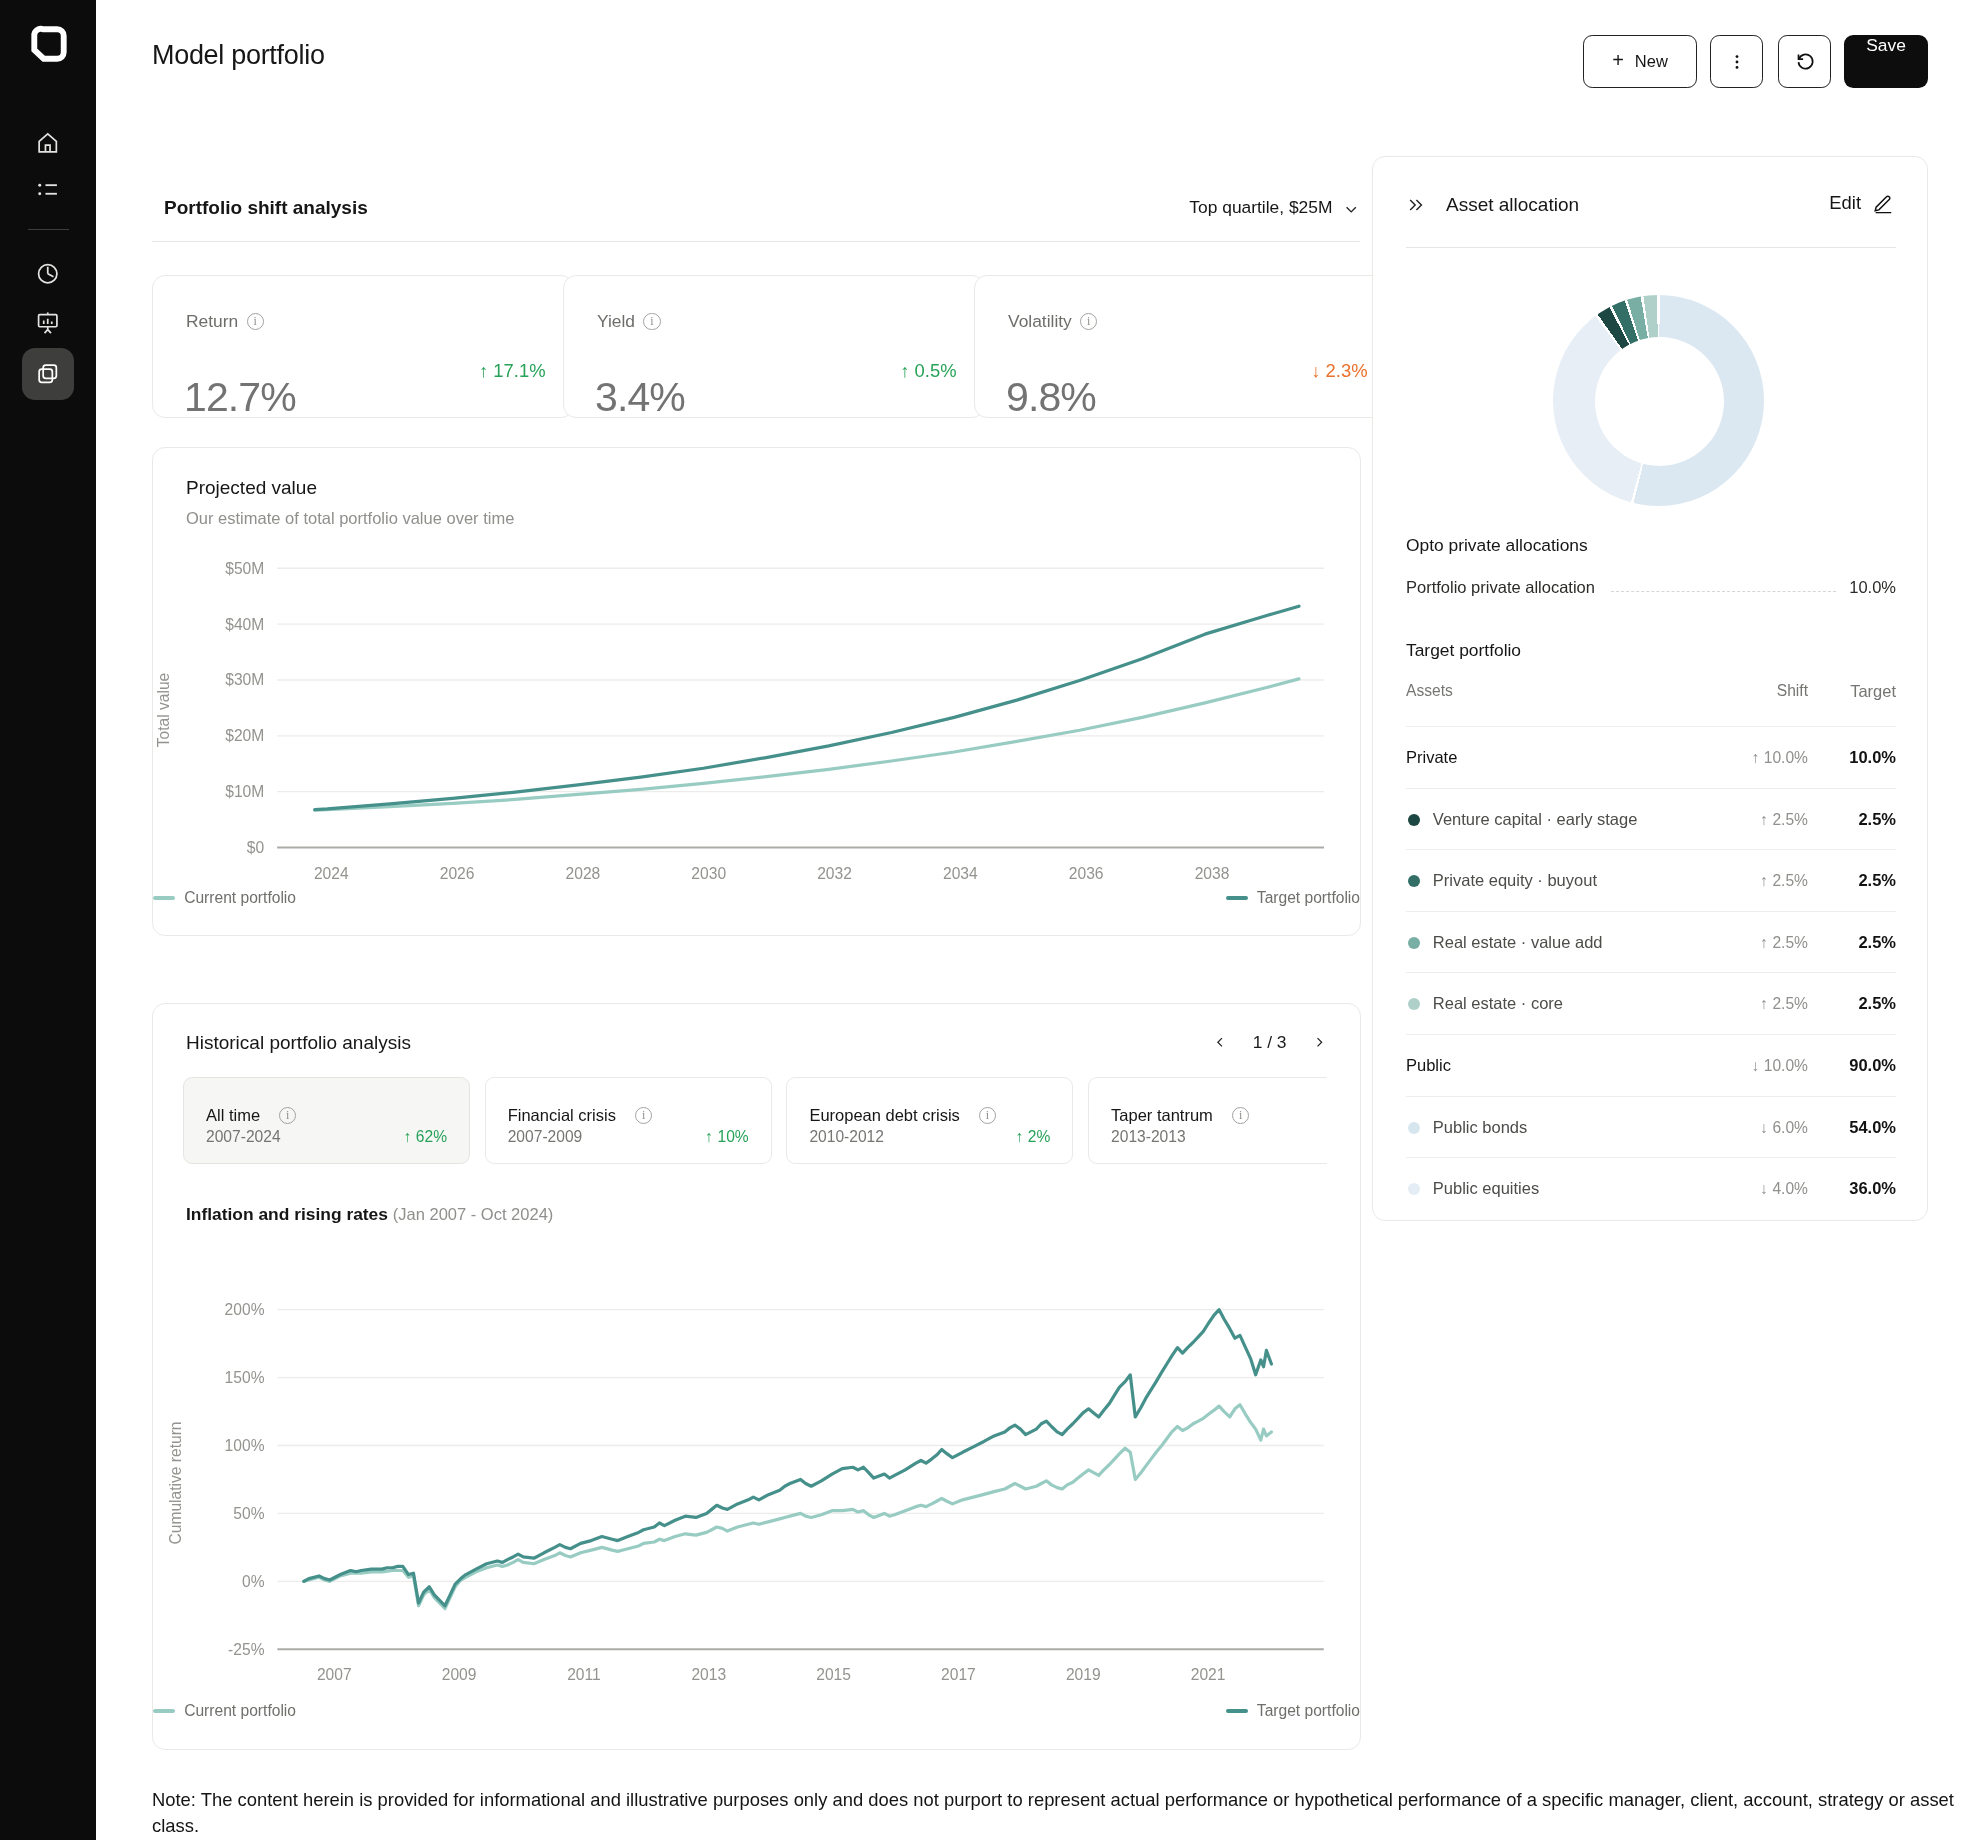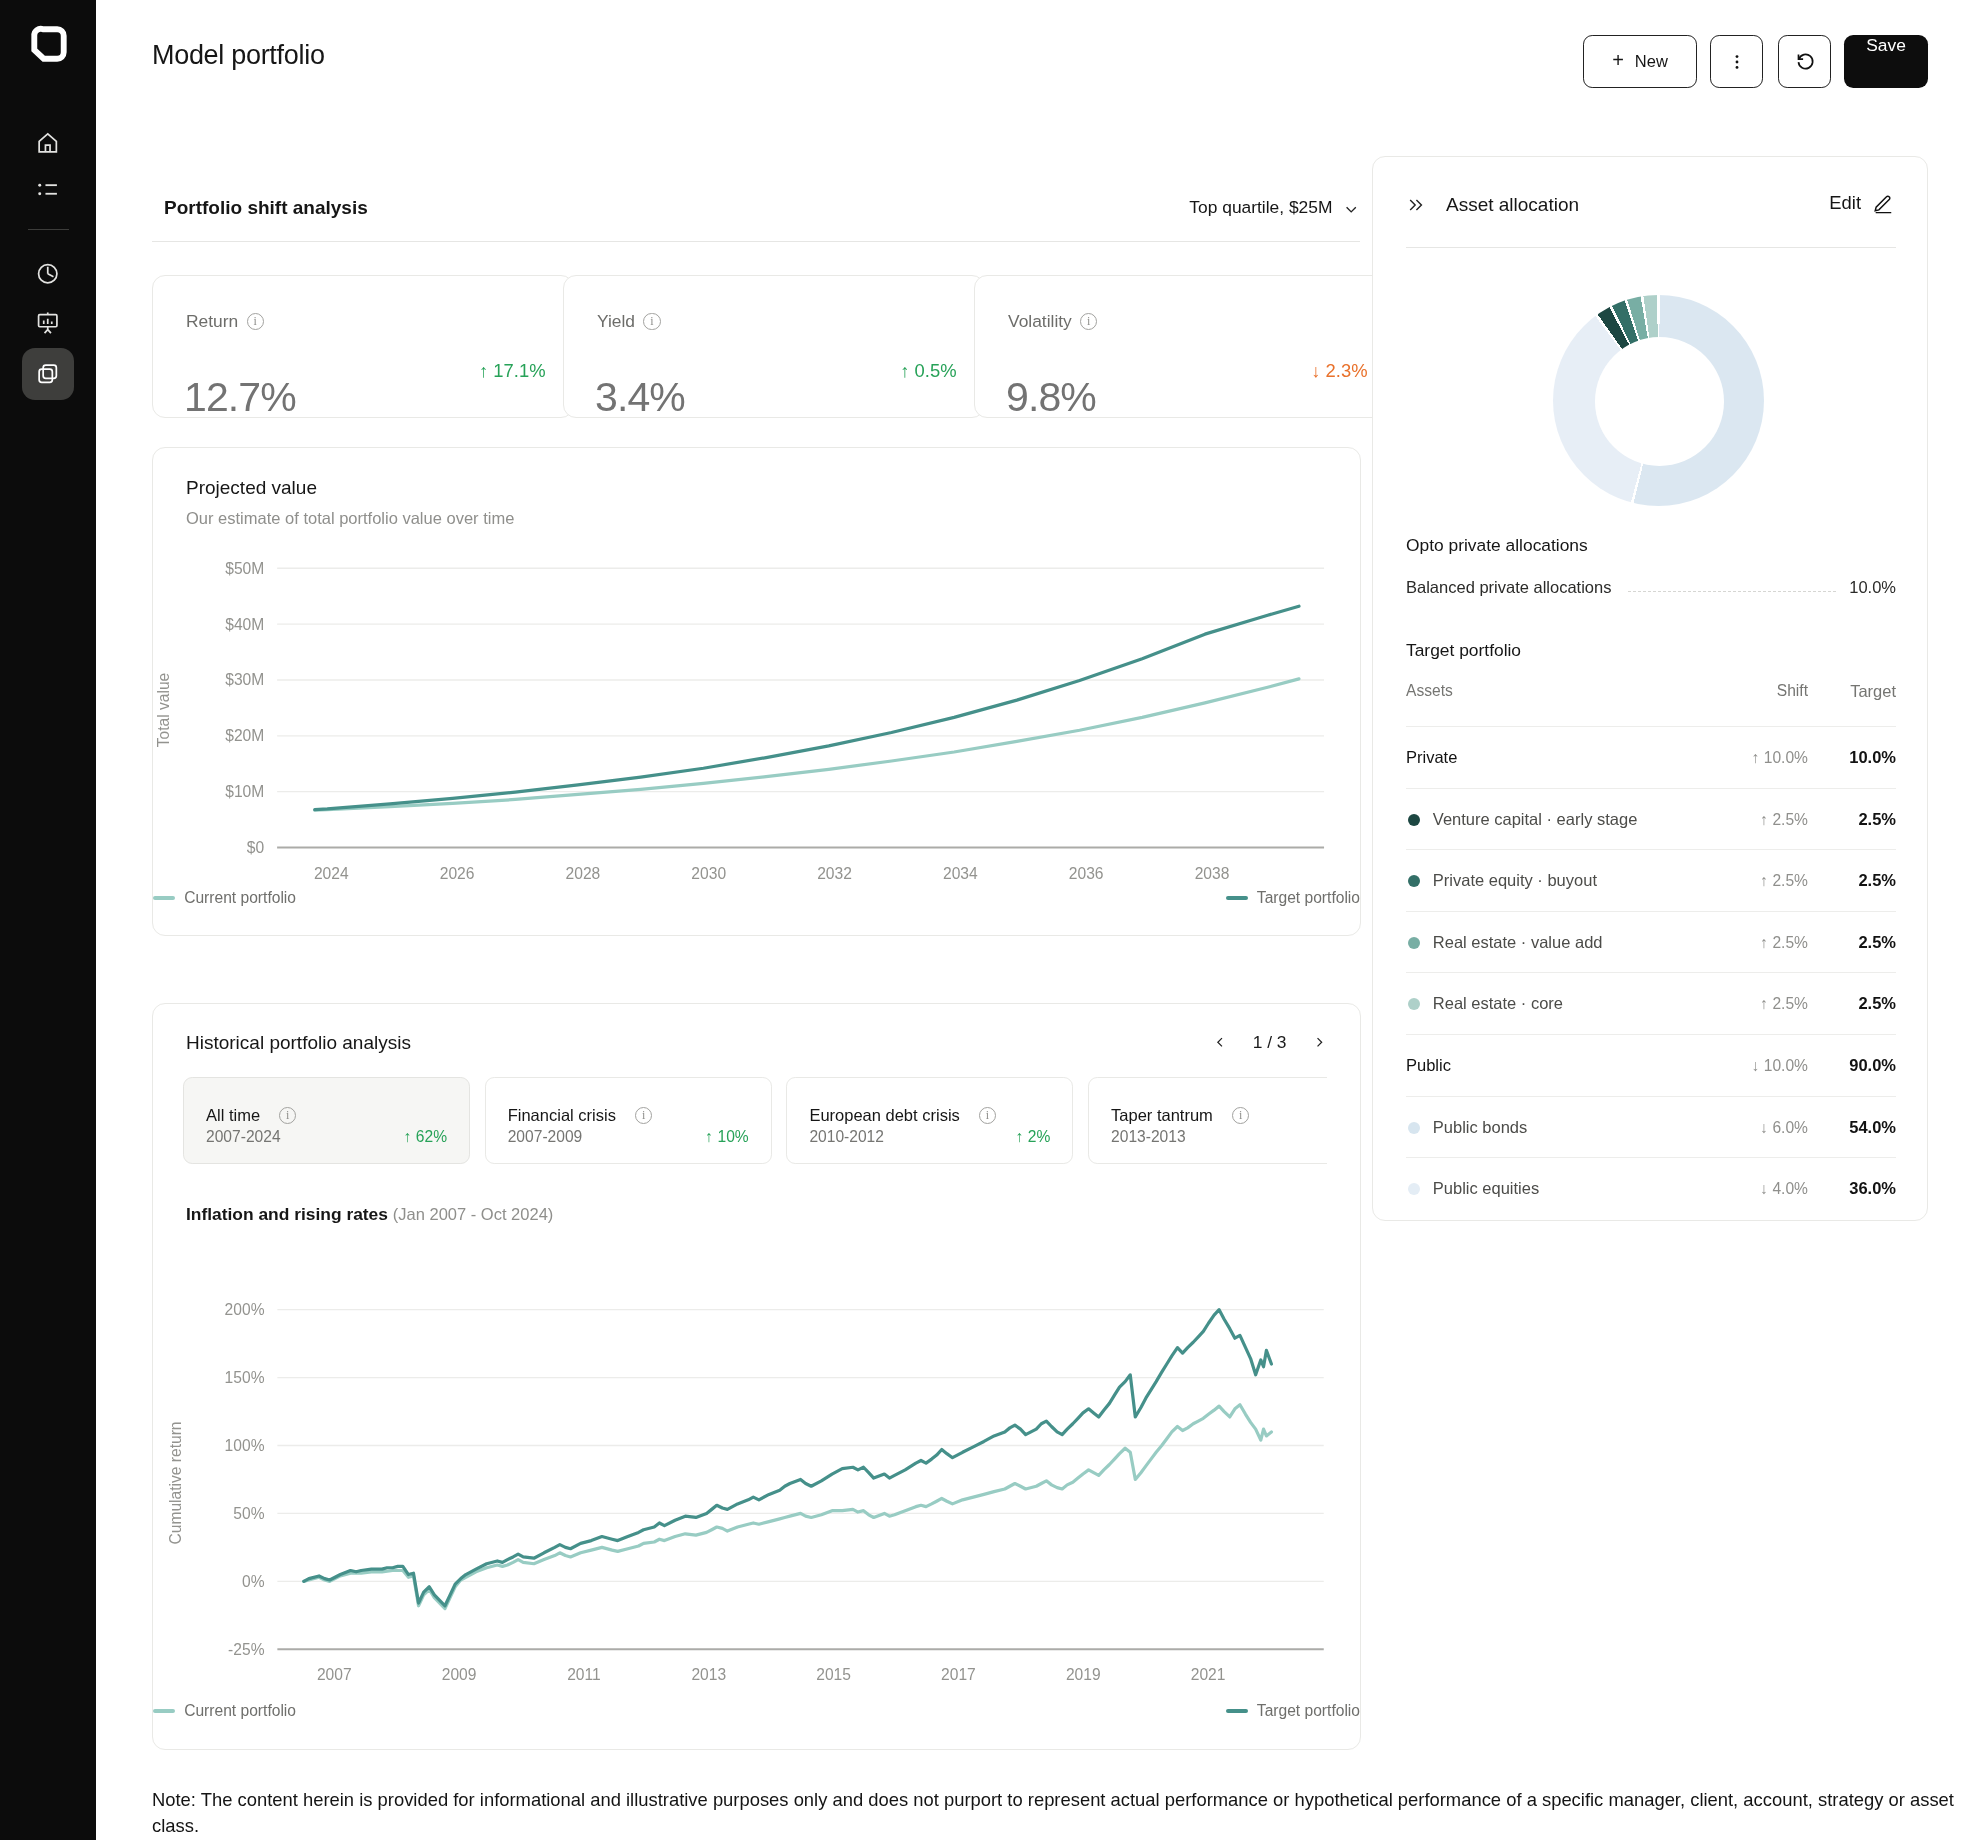--- a/index.html
+++ b/index.html
@@ -331,21 +331,21 @@
       </svg>
     </div>
     <div class="al-div"></div>
 
     <div class="donut" id="donut" style="background: conic-gradient(rgb(255, 255, 255) 0deg, rgb(255, 255, 255) 0.75deg, rgb(219, 231, 241) 0.75deg, rgb(219, 231, 241) 193.65deg, rgb(255, 255, 255) 193.65deg, rgb(255, 255, 255) 194.4deg, rgb(255, 255, 255) 194.4deg, rgb(255, 255, 255) 195.15deg, rgb(231, 238, 246) 195.15deg, rgb(231, 238, 246) 323.25deg, rgb(255, 255, 255) 323.25deg, rgb(255, 255, 255) 324deg, rgb(255, 255, 255) 324deg, rgb(255, 255, 255) 324.75deg, rgb(29, 71, 66) 324.75deg, rgb(29, 71, 66) 332.25deg, rgb(255, 255, 255) 332.25deg, rgb(255, 255, 255) 333deg, rgb(255, 255, 255) 333deg, rgb(255, 255, 255) 333.75deg, rgb(51, 111, 103) 333.75deg, rgb(51, 111, 103) 341.25deg, rgb(255, 255, 255) 341.25deg, rgb(255, 255, 255) 342deg, rgb(255, 255, 255) 342deg, rgb(255, 255, 255) 342.75deg, rgb(120, 174, 164) 342.75deg, rgb(120, 174, 164) 350.25deg, rgb(255, 255, 255) 350.25deg, rgb(255, 255, 255) 351deg, rgb(255, 255, 255) 351deg, rgb(255, 255, 255) 351.75deg, rgb(174, 208, 201) 351.75deg, rgb(174, 208, 201) 359.25deg, rgb(255, 255, 255) 359.25deg, rgb(255, 255, 255) 360deg);">
       <div class="hole"></div>
     </div>
 
     <div class="al-sub" style="top:378px">Opto private allocations</div>
     <div class="al-row" style="top:421px">
-      <span>Balanced private allocations</span>
+      <span>Portfolio private allocation</span>
       <span class="al-leader"></span>
       <span>10.0%</span>
     </div>
     <div class="al-sub" style="top:483px">Target portfolio</div>
 
     <div class="tbl-head">
       <span>Assets</span>
       <span class="c-shift" style="font-weight:400">Shift</span>
       <span class="c-target" style="font-weight:400;color:#757572">Target</span>
     </div>

